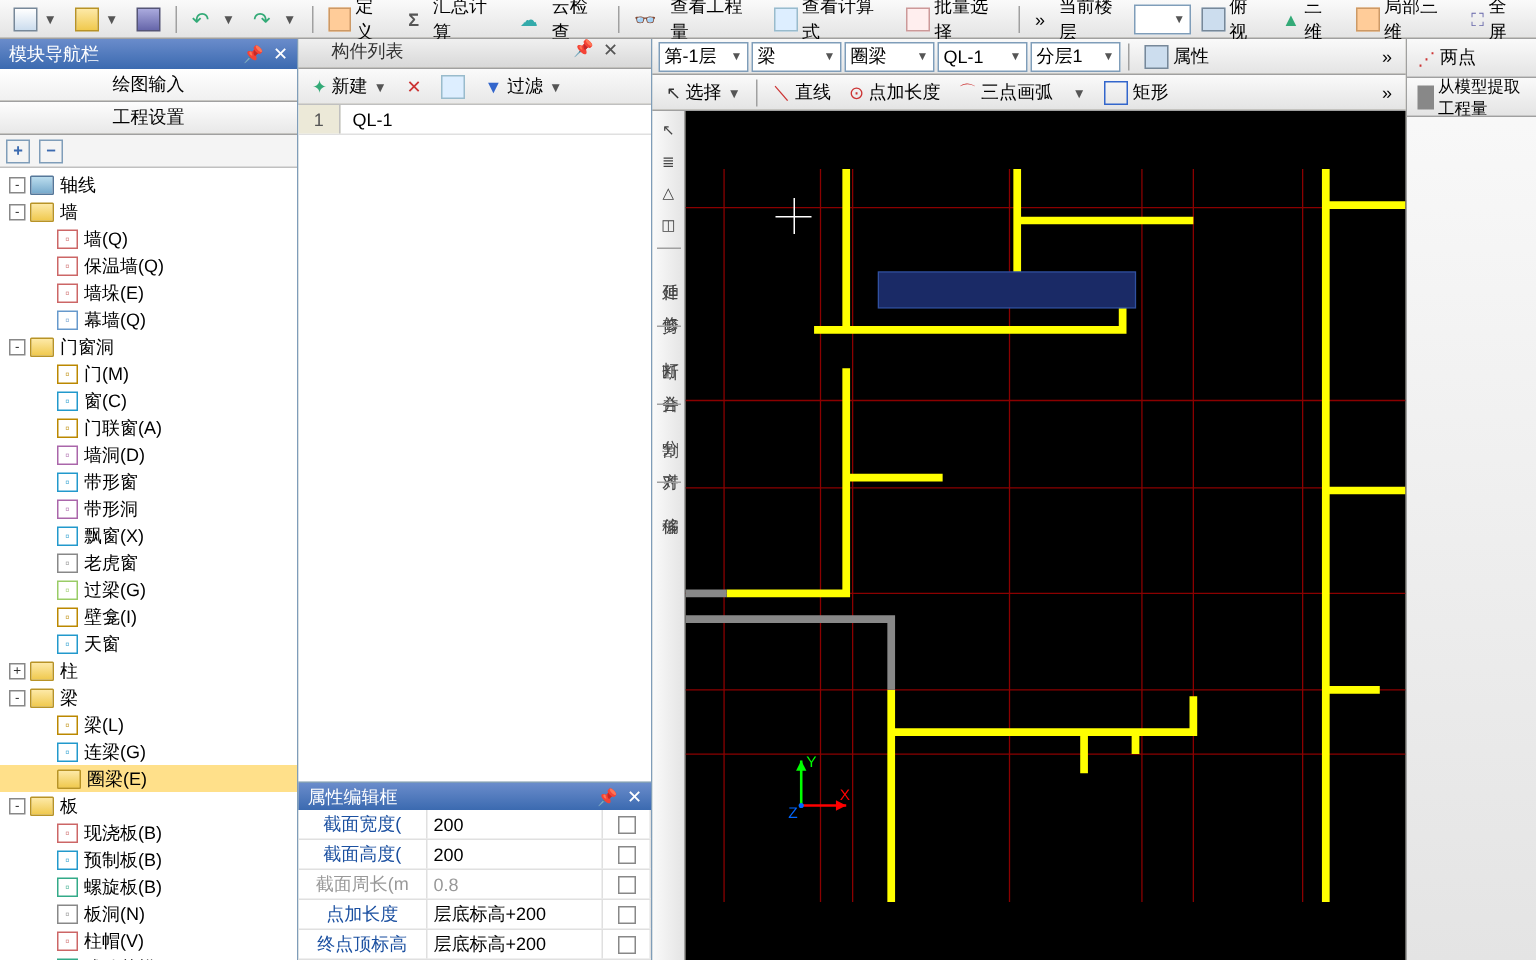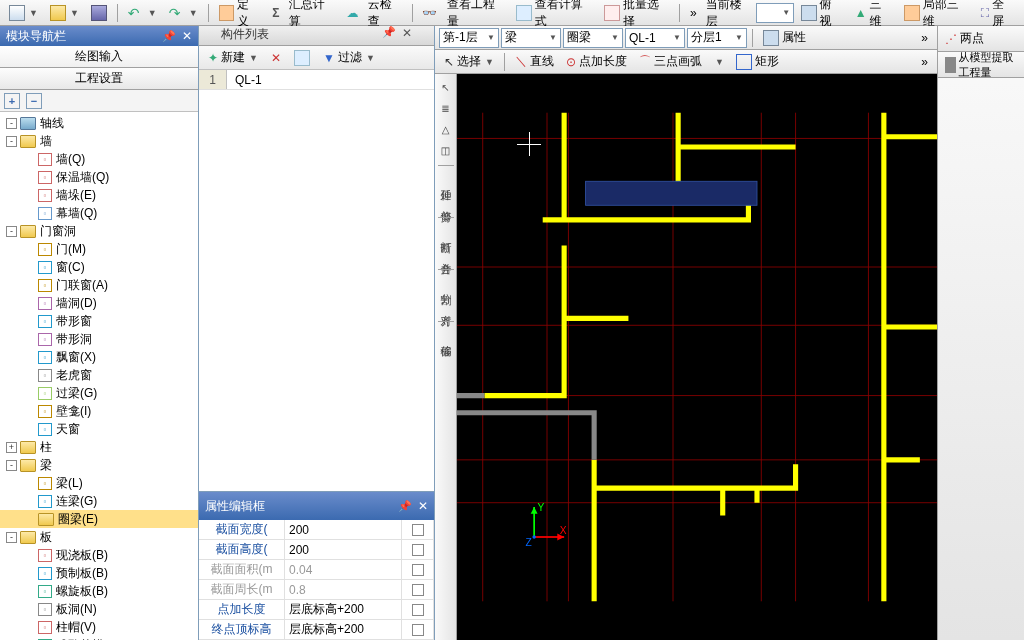--- a/index.html
+++ b/index.html
@@ -31,21 +31,21 @@
 .list-tools{height:24px;background:linear-gradient(#fafafa,#e8e8e8);border-bottom:1px solid #c0c0c0;display:flex;align-items:center;padding:0 4px;gap:3px}
 .search-row{height:22px;display:flex;border-bottom:1px solid #c0c0c0}
 .search-row input{flex:1;border:1px solid #c0c0c0;padding:0 4px;font-size:12px;outline:none}
 .search-row .mag{width:22px;display:flex;align-items:center;justify-content:center;border:1px solid #c0c0c0;border-left:none;background:#f4f4f4;cursor:pointer;color:#666}
 .comp-header{height:20px;background:linear-gradient(#ffd77a,#ffb030);border:1px solid #cc8a00;display:flex;align-items:center;justify-content:center;color:#5a3a00;font-weight:normal}
 .comp-row{height:20px;display:flex;border-bottom:1px solid #e0e0e0}
 .comp-row .rn{width:28px;background:#ece9d8;border-right:1px solid #c0c0c0;display:flex;align-items:center;justify-content:center;color:#555}
 .comp-row .rv{flex:1;padding:0 8px;display:flex;align-items:center}
 .comp-body{flex:1;background:#fff;overflow:auto}
 .prop-panel{display:flex;flex-direction:column;border-top:1px solid #7f9db9}
-.prop-title{height:28px;background:linear-gradient(#6a8ccb,#3b6ab0);color:#fff;display:flex;align-items:center;padding:0 6px}
+.prop-title{height:18px;background:linear-gradient(#6a8ccb,#3b6ab0);color:#fff;display:flex;align-items:center;padding:0 6px}
 .prop-head{display:flex;height:20px;background:linear-gradient(#ffd77a,#ffb030);border:1px solid #cc8a00}
 .prop-head div{display:flex;align-items:center;justify-content:center;border-right:1px solid #cc8a00;color:#5a3a00}
 .prop-body{background:#fff}
 .prow{display:flex;height:20px;border-bottom:1px solid #e0e0e0}
 .prow div{display:flex;align-items:center;padding:0 4px;border-right:1px solid #e0e0e0}
 .prow .pn{width:86px;justify-content:center;color:#1a4fa0}
 .prow .pn.dis{color:#999}
 .prow .pv{flex:1}
 .prow .pc{width:32px;justify-content:center}
 .chk{width:12px;height:12px;border:1px solid #888;background:#fff}
@@ -361,27 +361,20 @@
           <div class="prow">
             <div class="pn">截面宽度(</div>
             <div class="pv" style="">200</div>
             <div class="pc">
               <span class="chk"></span>
             </div>
           </div>
           <div class="prow">
             <div class="pn">截面高度(</div>
             <div class="pv" style="">200</div>
-            <div class="pc">
-              <span class="chk"></span>
-            </div>
-          </div>
-          <div class="prow">
-            <div class="pn dis">截面面积(m</div>
-            <div class="pv" style="color:#999">0.04</div>
             <div class="pc">
               <span class="chk"></span>
             </div>
           </div>
           <div class="prow">
             <div class="pn dis">截面周长(m</div>
             <div class="pv" style="color:#999">0.8</div>
             <div class="pc">
               <span class="chk"></span>
             </div>

